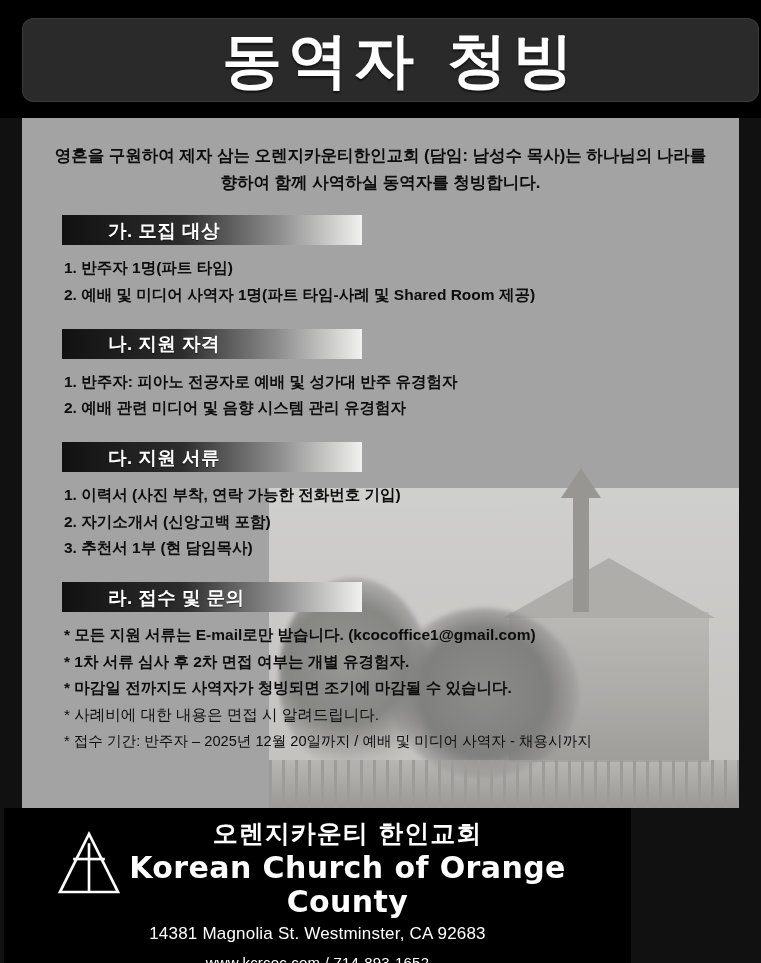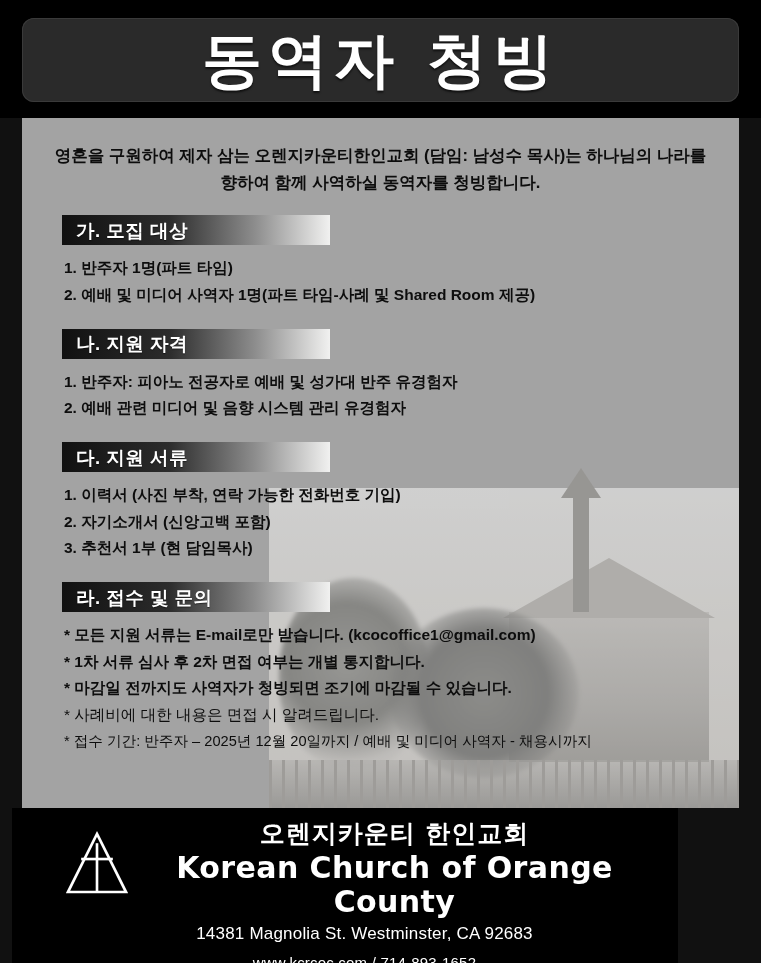--- a/index.html
+++ b/index.html
@@ -30,20 +30,21 @@
   .title-bar {
     position: absolute;
     left: 22px; top: 18px;
     width: 717px; height: 84px;
     background: #2a2a2a;
     border-radius: 12px;
     box-shadow: inset 0 0 0 1px #3a3a3a;
     display: flex;
     align-items: center;
     justify-content: center;
+    padding-left: 20px;
   }
   .title-bar .title-text {
     font-family: "DejaVu Sans", sans-serif;
     font-weight: bold;
     font-size: 60px;
     letter-spacing: 6px;
     color: #ffffff;
     line-height: 1;
     text-shadow: 0 2px 2px rgba(0,0,0,0.6);
   }
@@ -136,20 +137,21 @@
   }
   
   .section-head {
     position: relative;
     margin: 20px 0 10px 14px;
     width: 268px;
     height: 30px;
     background: linear-gradient(90deg, #111 0%, #2c2c2c 40%, #8d8d8d 72%, #f1f1f0 100%);
     display: flex;
     align-items: center;
+    padding-left: 32px;
   }
   .section-head .sh-text {
     color: #fff;
     font-weight: bold;
     font-size: 18.5px;
     padding-left: 14px;
     letter-spacing: 0.5px;
     text-shadow: 0 1px 1px rgba(0,0,0,0.5);
   }
   ol.items, ul.items {
@@ -174,28 +176,27 @@
   .contact-list li.small {
     font-size: 14.6px;
     font-weight: normal;
   }
   .contact-list {
     margin-left: 16px;
   }
   
   .footer {
     position: absolute;
-    left: 12px;
+    left: 4px;
     top: 808px;
     width: 627px;
     height: 155px;
     background: #000;
     color: #fff;
     text-align: center;
-    padding-left: 39px;
   }
   .footer .logo {
     position: absolute;
     left: 52px;
     top: 22px;
     width: 66px;
     height: 66px;
   }
   .footer .f-korean {
     font-family: "DejaVu Sans", sans-serif;
@@ -273,21 +274,21 @@
         <li>1.  이력서 (사진 부착, 연락 가능한 전화번호 기입)</li>
         <li>2. 자기소개서 (신앙고백 포함)</li>
         <li>3. 추천서 1부 (현 담임목사)</li>
       </ol>
 
       <div class="section-head">
         <span class="sh-text">라. 접수 및 문의</span>
       </div>
       <ul class="items contact-list">
         <li>* 모든 지원 서류는 E-mail로만 받습니다. (kcocoffice1@gmail.com)</li>
-        <li>* 1차 서류 심사 후 2차 면접 여부는 개별 통지합니다.</li>
+        <li>* 1차 서류 심사 후 2차 면접 여부는 개별 유경험자.</li>
         <li>* 마감일 전까지도 사역자가 청빙되면 조기에 마감될 수 있습니다.</li>
         <li class="light">* 사례비에 대한 내용은 면접 시 알려드립니다.</li>
         <li class="small">* 접수 기간: 반주자 – 2025년 12월 20일까지 / 예배 및 미디어 사역자 - 채용시까지</li>
       </ul>
 
     </div>
   </div>
 
   <div class="footer">
     <svg class="logo" viewBox="0 0 100 100">

